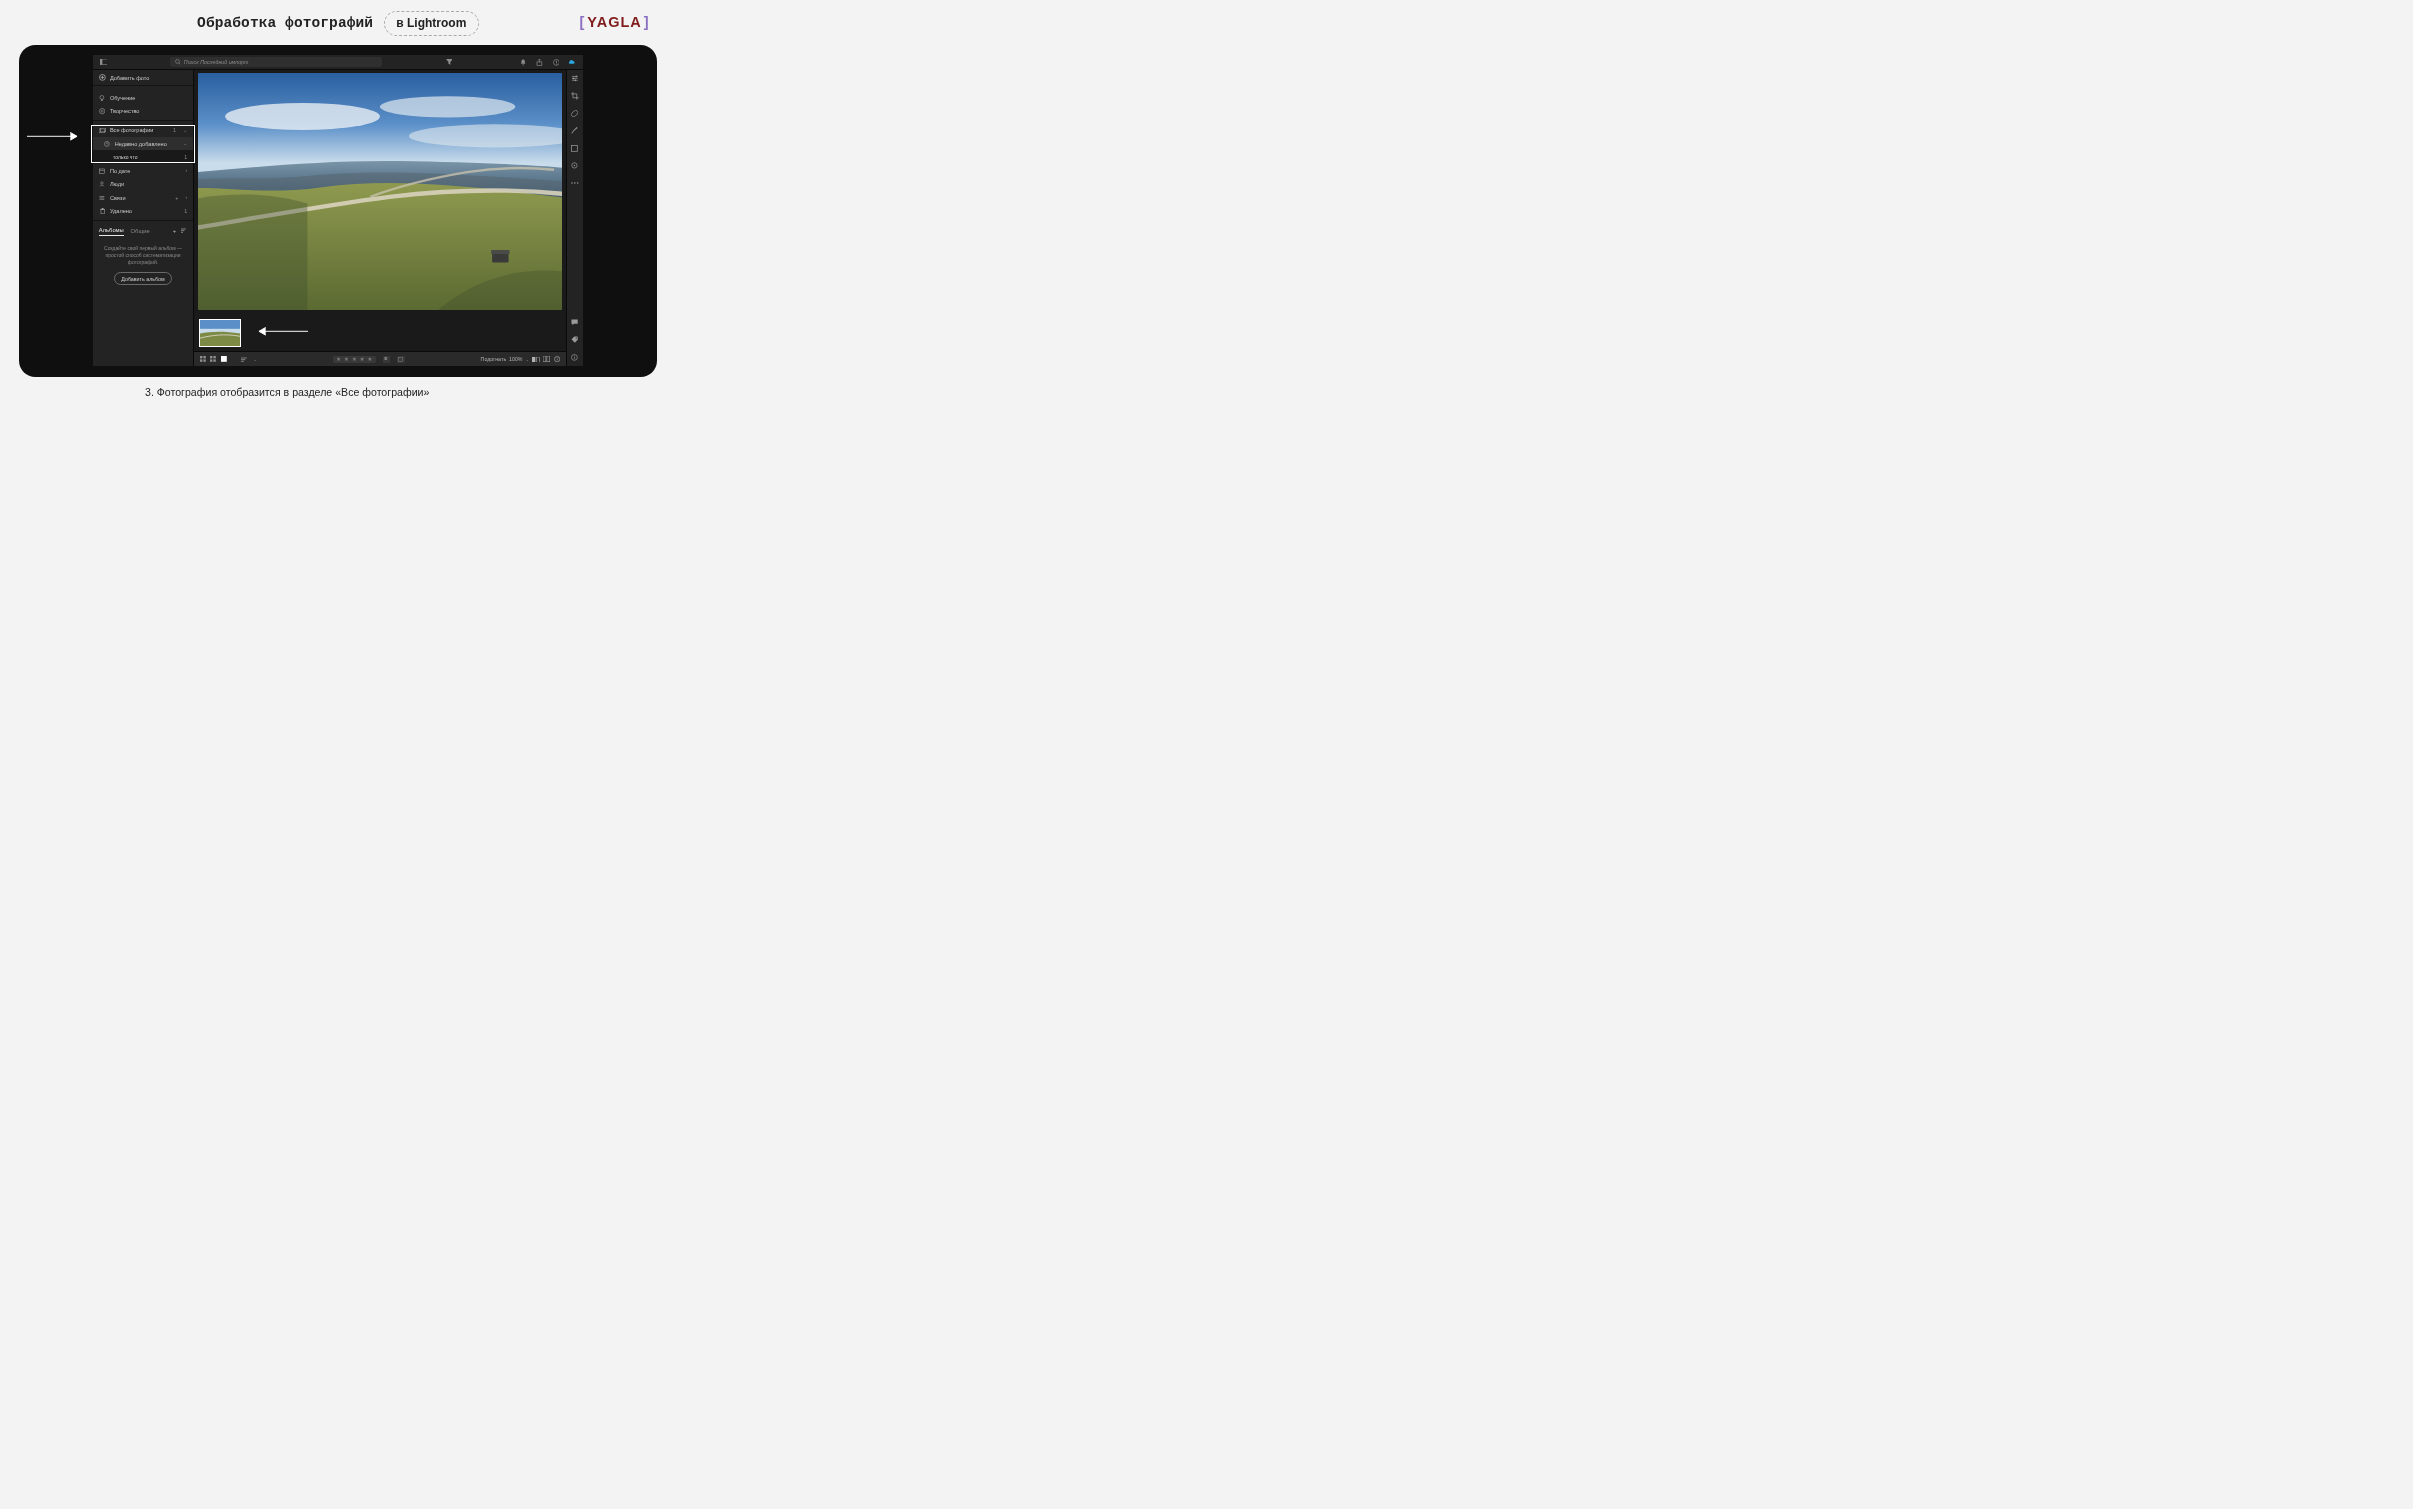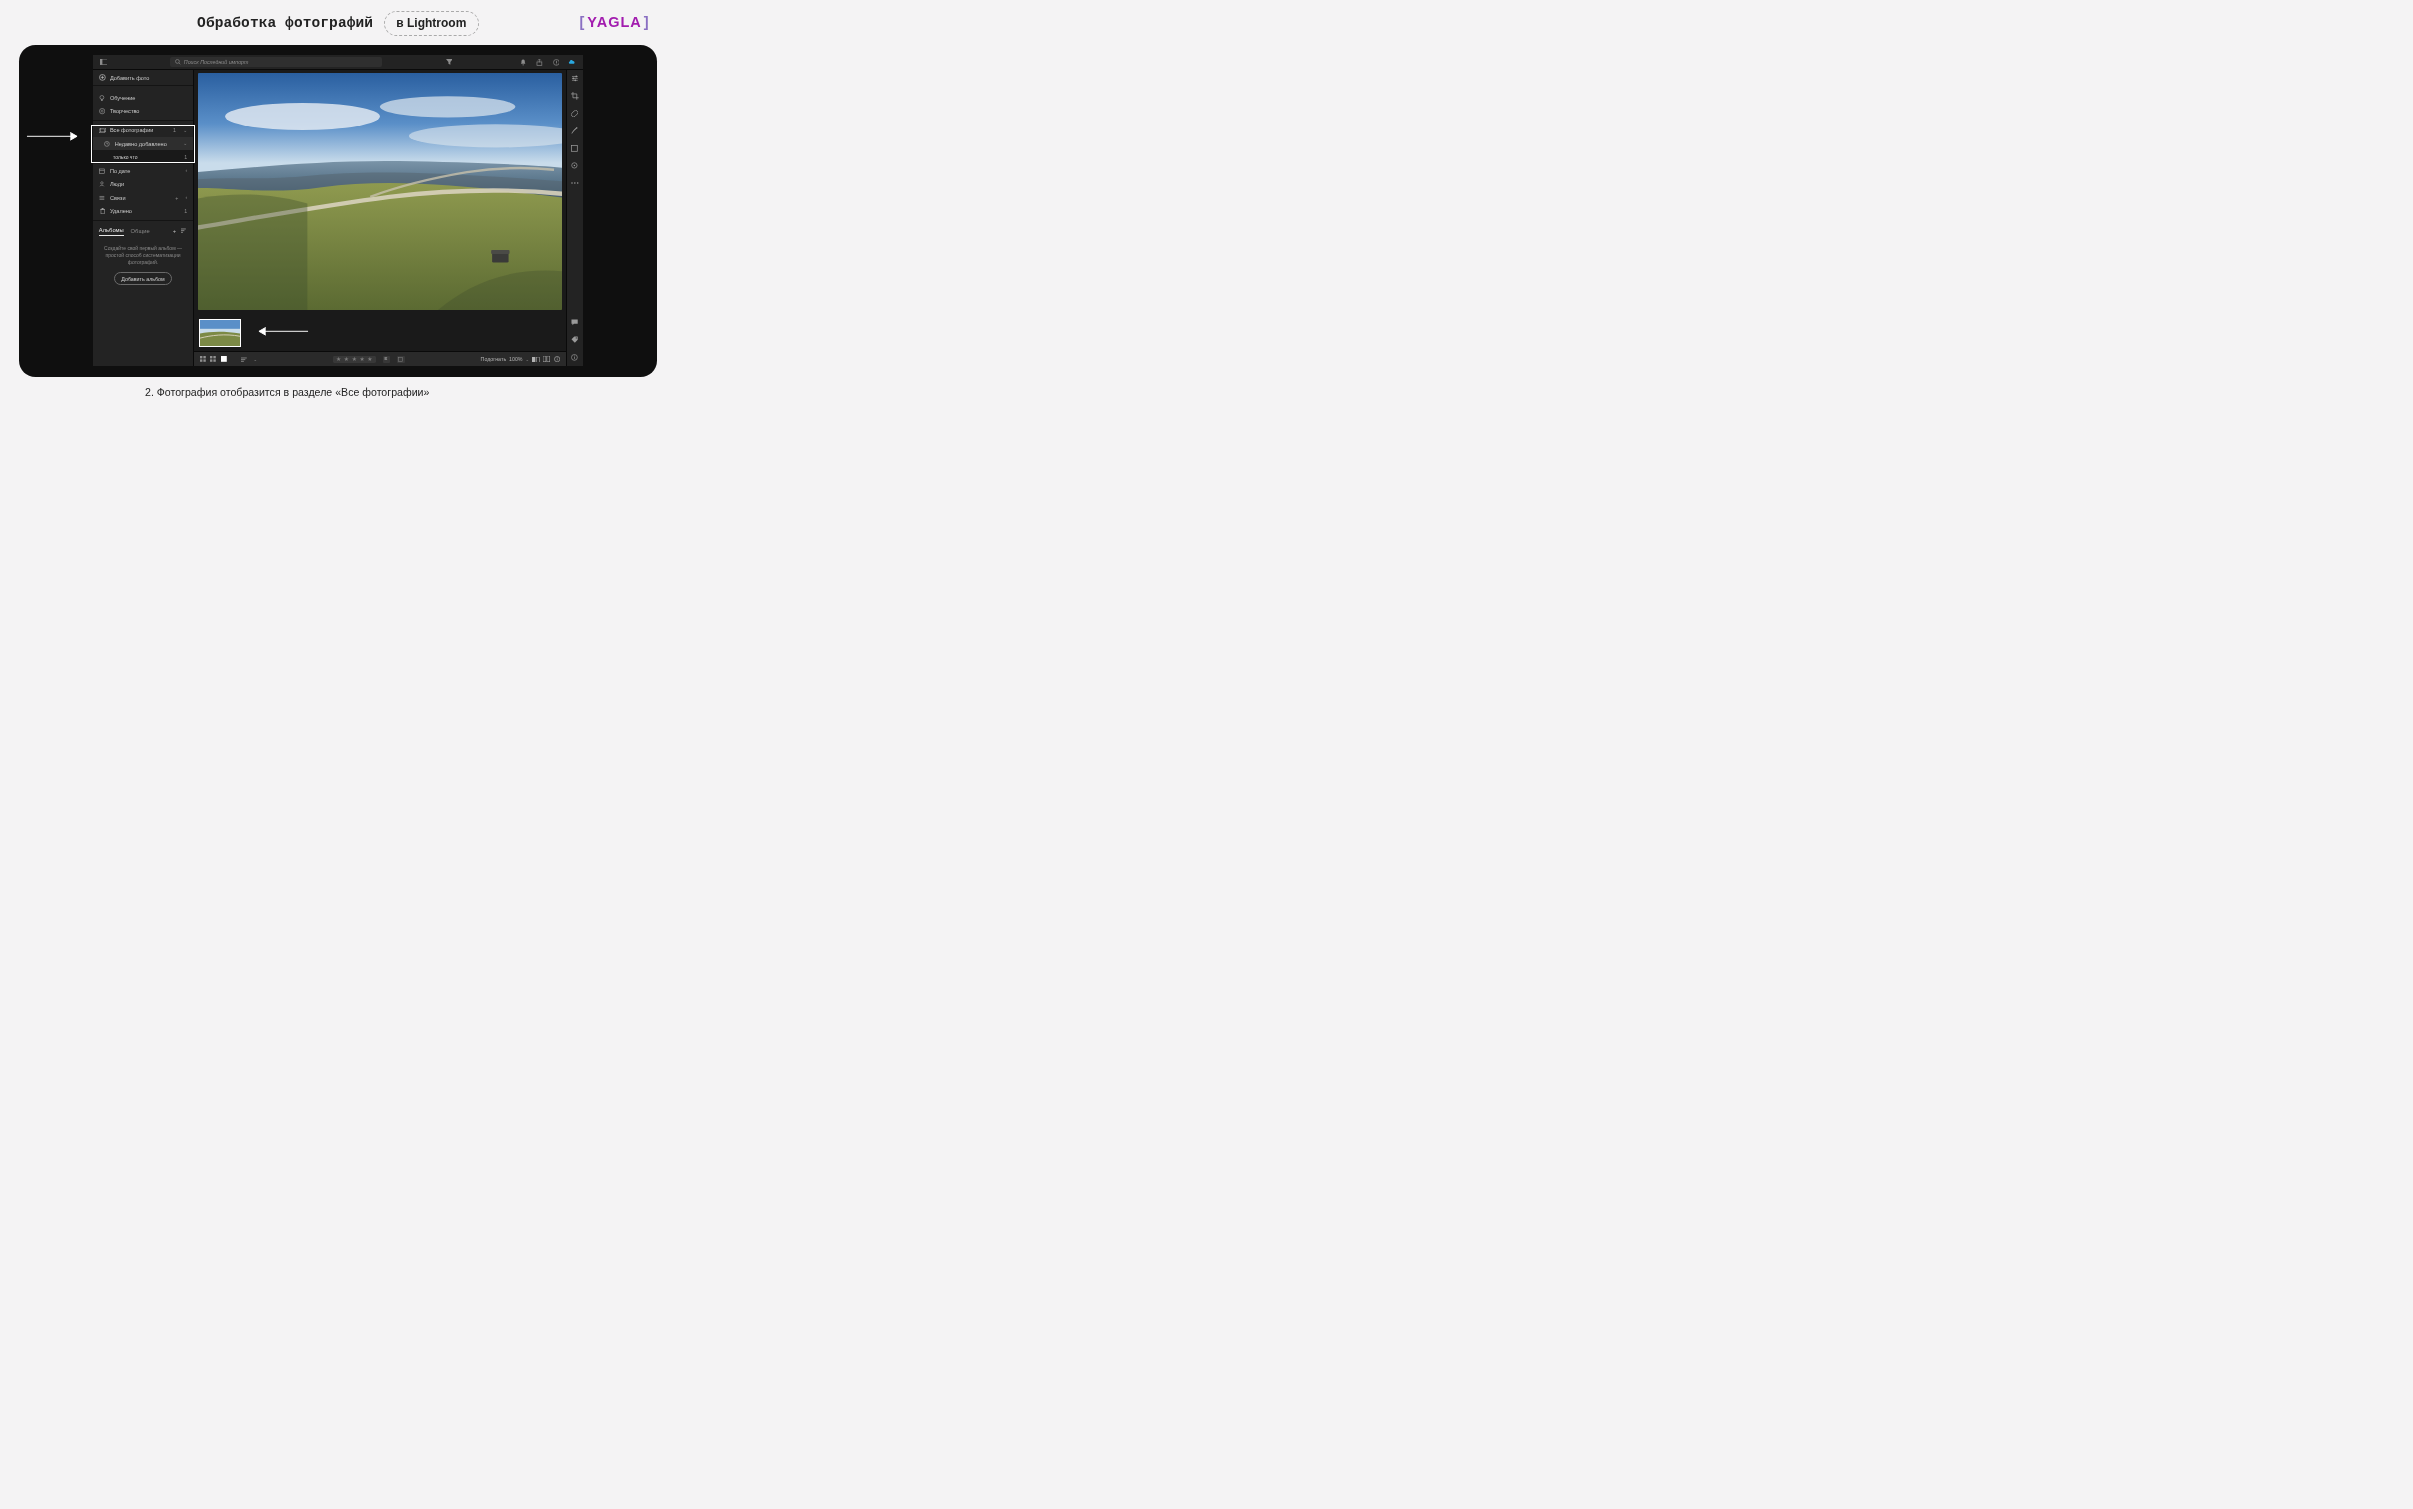--- a/index.html
+++ b/index.html
@@ -36,21 +36,21 @@
   .brand {
     position: absolute;
     right: 26.5px;
     top: 13.5px;
     font-size: 14.5px;
     font-weight: 900;
     letter-spacing: 1px;
     color: #8a6fc2;
   }
   .brand .br-l, .brand .br-r { color: #8a6fc2; font-weight: 900; }
-  .brand .br-text { color: #a21caf; padding: 0 1.9px; }
+  .brand .br-text { color: #7f1d1d; padding: 0 1.9px; }
 
   
   .card {
     background: #0f0f0f;
     border-radius: 16.4px;
     margin: 0 19.3px 6.8px;
     padding: 10.6px 8.7px;
     position: relative;
   }
   .app {
@@ -612,14 +612,14 @@
           </div>
       </div>
 
     </div>
 
     <div class="highlight" style="left:-1.9px; top:70px; width:104px; height:38px;"></div>
 
   </div>
 </div>
 
-<div class="caption">2. Фотография отобразится в разделе «Все фотографии»</div>
+<div class="caption">3. Фотография отобразится в разделе «Все фотографии»</div>
 
 
 </body></html>

